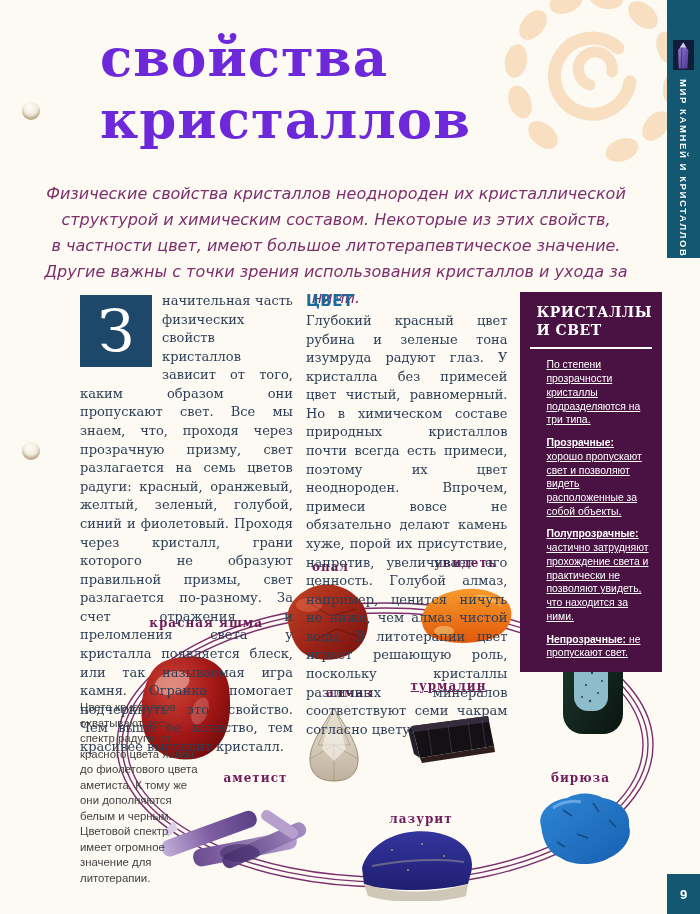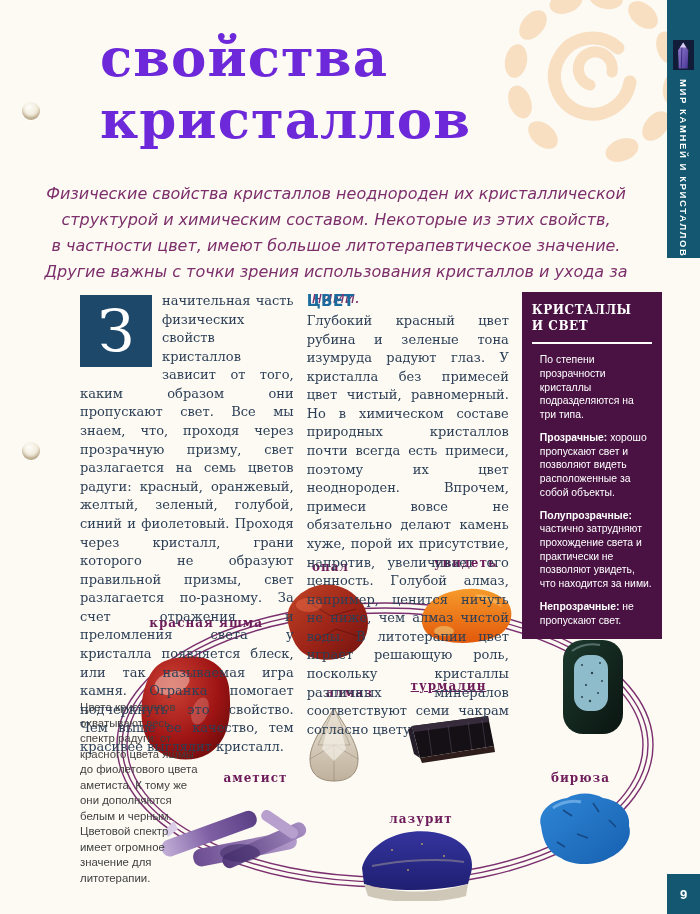--- a/index.html
+++ b/index.html
@@ -35,23 +35,23 @@
   .colbody{font-family:"DejaVu Serif",serif;font-size:13px;line-height:1.43;color:#2d3f56;text-align:justify;}
   .col1{width:224px;}
   .dropcap{float:left;width:72px;height:72px;background:#1d486a;margin:3px 10px 2px 0;
     display:flex;align-items:center;justify-content:center;
     font-family:"DejaVu Serif",serif;font-size:58px;line-height:1;color:#fff;}
   .col2{width:212px;}
   .col2 h3{margin:0 0 2px 0;font-family:"DejaVu Sans","Liberation Sans",sans-serif;
     font-size:15px;font-weight:bold;color:#1b6b9d;letter-spacing:.5px;}
   
   .sidebox{width:126px;background:#4a1243;color:#fff;padding:11px 10px 12px 10px;align-self:flex-start;}
-  .sb-title{font-family:"DejaVu Serif",serif;font-weight:bold;font-size:12px;line-height:1.3;letter-spacing:.5px;}
+  .sb-title{font-family:"DejaVu Serif",serif;font-weight:bold;font-size:14px;line-height:1.3;letter-spacing:.5px;margin-left:6px;}
   .sb-rule{border:none;border-top:2px solid #fff;margin:8px 0 9px 0;}
-  .sb-p{font-size:10.4px;line-height:1.32;margin:0 0 9px 8px;}
+  .sb-p{font-size:10.4px;line-height:1.32;margin:0 0 9px 16px;text-decoration:underline;}
   .sb-p:last-child{margin-bottom:0;}
   .sb-term{font-weight:bold;}
   
   .diagram{position:absolute;left:0;top:555px;width:700px;height:359px;z-index:1;}
   .thread{position:absolute;left:0;top:0;width:700px;height:359px;}
   .stone{position:absolute;z-index:2;}
   .stone-label{position:absolute;z-index:3;text-align:center;
     font-family:"DejaVu Serif",serif;font-weight:bold;font-size:12px;letter-spacing:1px;color:#6e1c5a;}
   .caption{position:absolute;left:80px;top:145px;width:120px;z-index:3;
     font-size:11.4px;line-height:1.36;color:#3f3f3f;}

